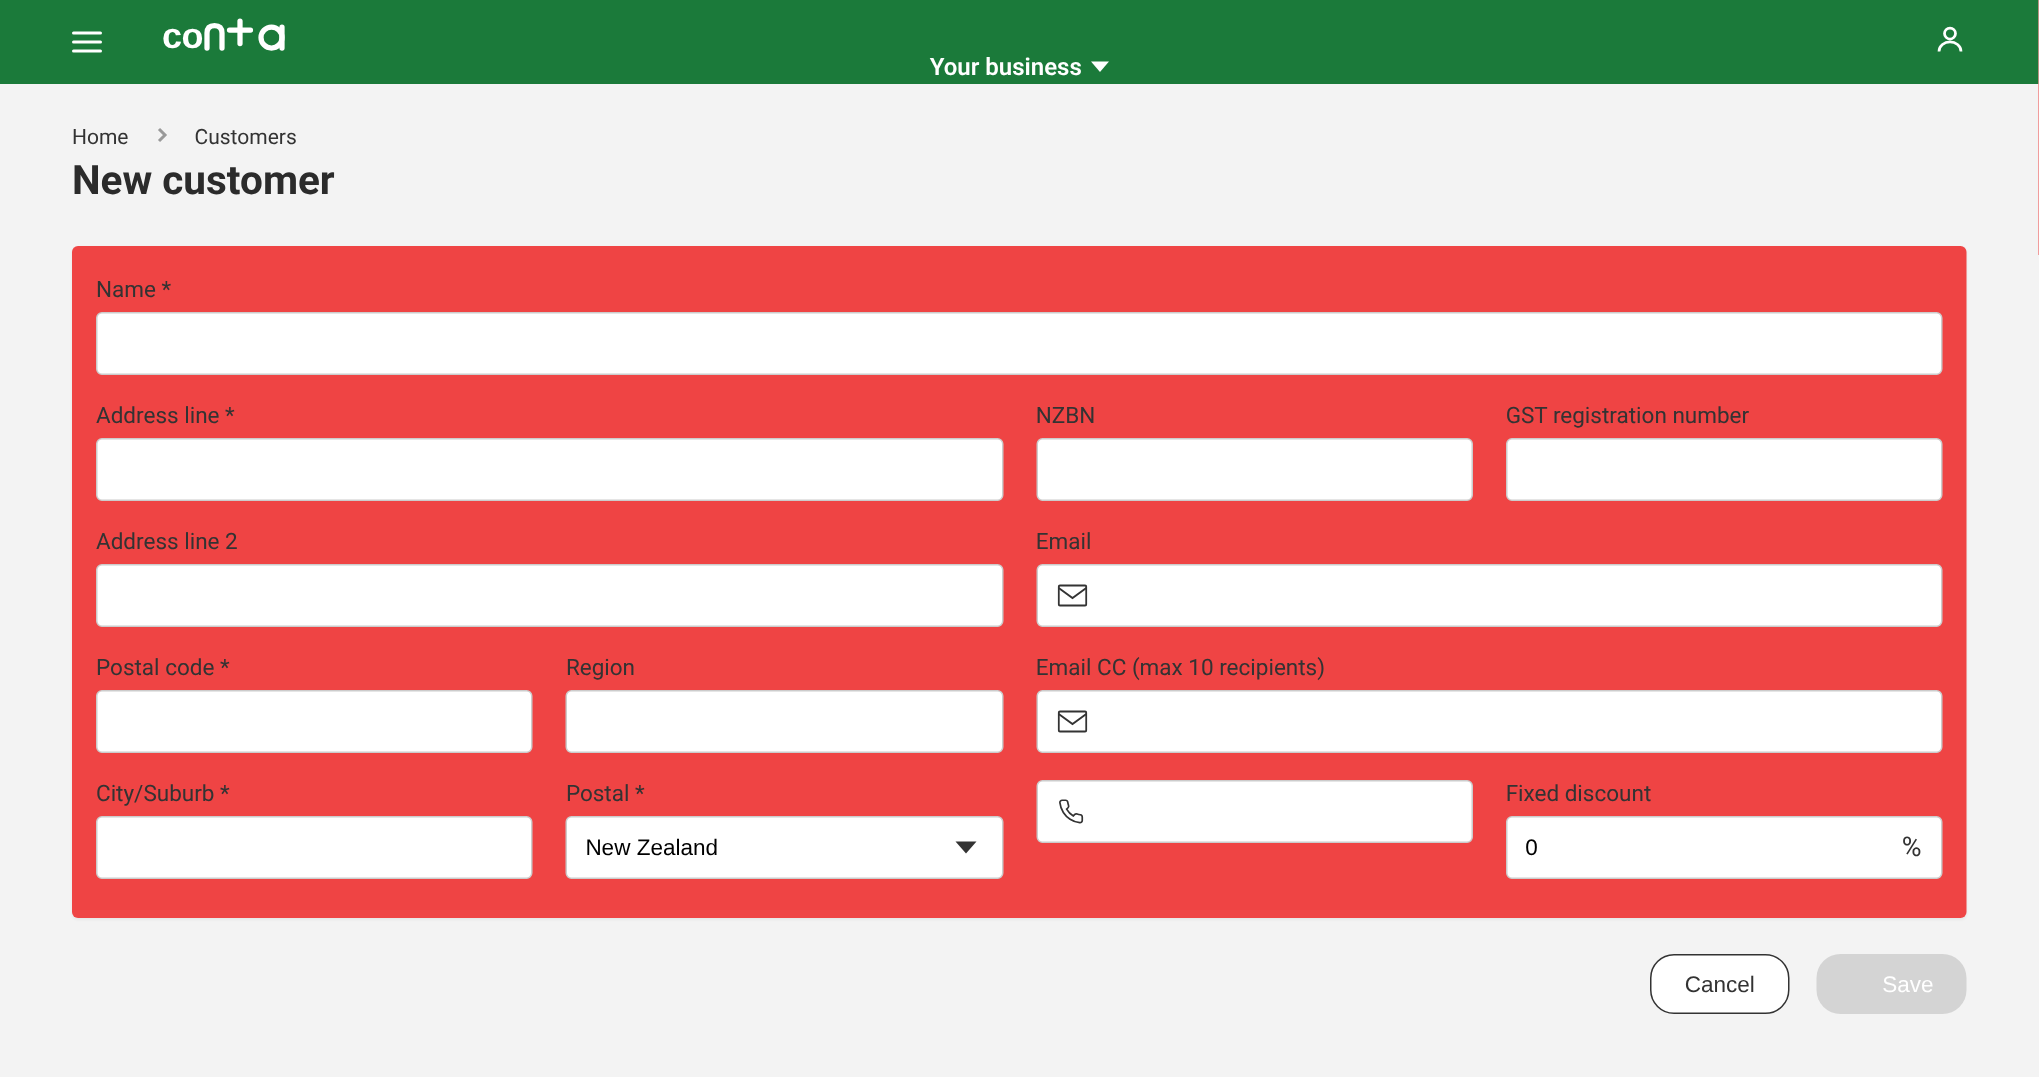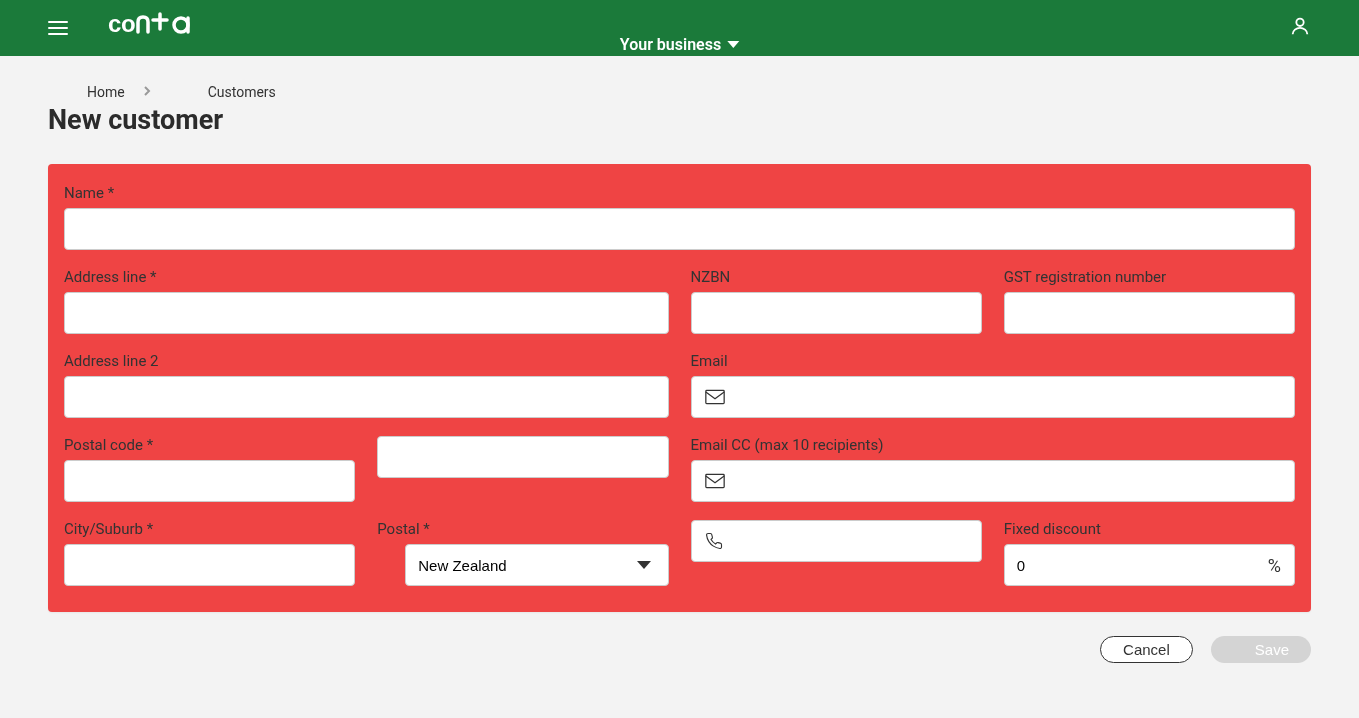--- a/index.html
+++ b/index.html
@@ -77,21 +77,20 @@
       display: flex;
       align-items: center;
       gap: 16px;
       font-size: 14px;
       color: #333;
       margin-bottom: 4px;
     }
     .breadcrumb a {
       color: #333;
       text-decoration: none;
-      margin-left: 39px;
     }
     .chevron-right svg {
       width: 12px;
       height: 12px;
       stroke: #999;
       fill: none;
       stroke-width: 2;
     }
     .page-title {
       font-size: 27px;
@@ -160,21 +159,20 @@
       display: flex;
       align-items: center;
       font-size: 18px;
       color: #333;
     }
     .input-icon-wrap .input.has-left {
       padding-left: 44px;
     }
     .select-wrap {
       position: relative;
-      margin-left: 28px;
     }
     .select-wrap .caret {
       position: absolute;
       right: 18px;
       top: 50%;
       transform: translateY(-50%);
       width: 0;
       height: 0;
       border-left: 7px solid transparent;
       border-right: 7px solid transparent;
@@ -185,21 +183,21 @@
       appearance: none;
       cursor: pointer;
     }
     .actions {
       display: flex;
       justify-content: flex-end;
       gap: 18px;
       margin-top: 24px;
     }
     .btn {
-      height: 27px;
+      height: 40px;
       padding: 0 22px;
       border-radius: 16px;
       font-size: 15px;
       font-weight: 500;
       cursor: pointer;
       border: none;
     }
     .btn-cancel {
       background: white;
       border: 1px solid #333;
@@ -294,20 +292,21 @@
           <label class="label">Address line 2</label>
           <input class="input" type="text" value="" style="">
         </div>
 
         <div class="sub-grid">
           <div class="field">
             <label class="label required">Postal code</label>
             <input class="input" type="text" value="" style="">
           </div>
           <div class="field">
+            <label class="label">Region</label>
             <input class="input" type="text" value="" style="">
           </div>
         </div>
 
         <div class="sub-grid">
           <div class="field">
             <label class="label required">City/Suburb</label>
             <input class="input" type="text" value="" style="">
           </div>
           <div class="field">

